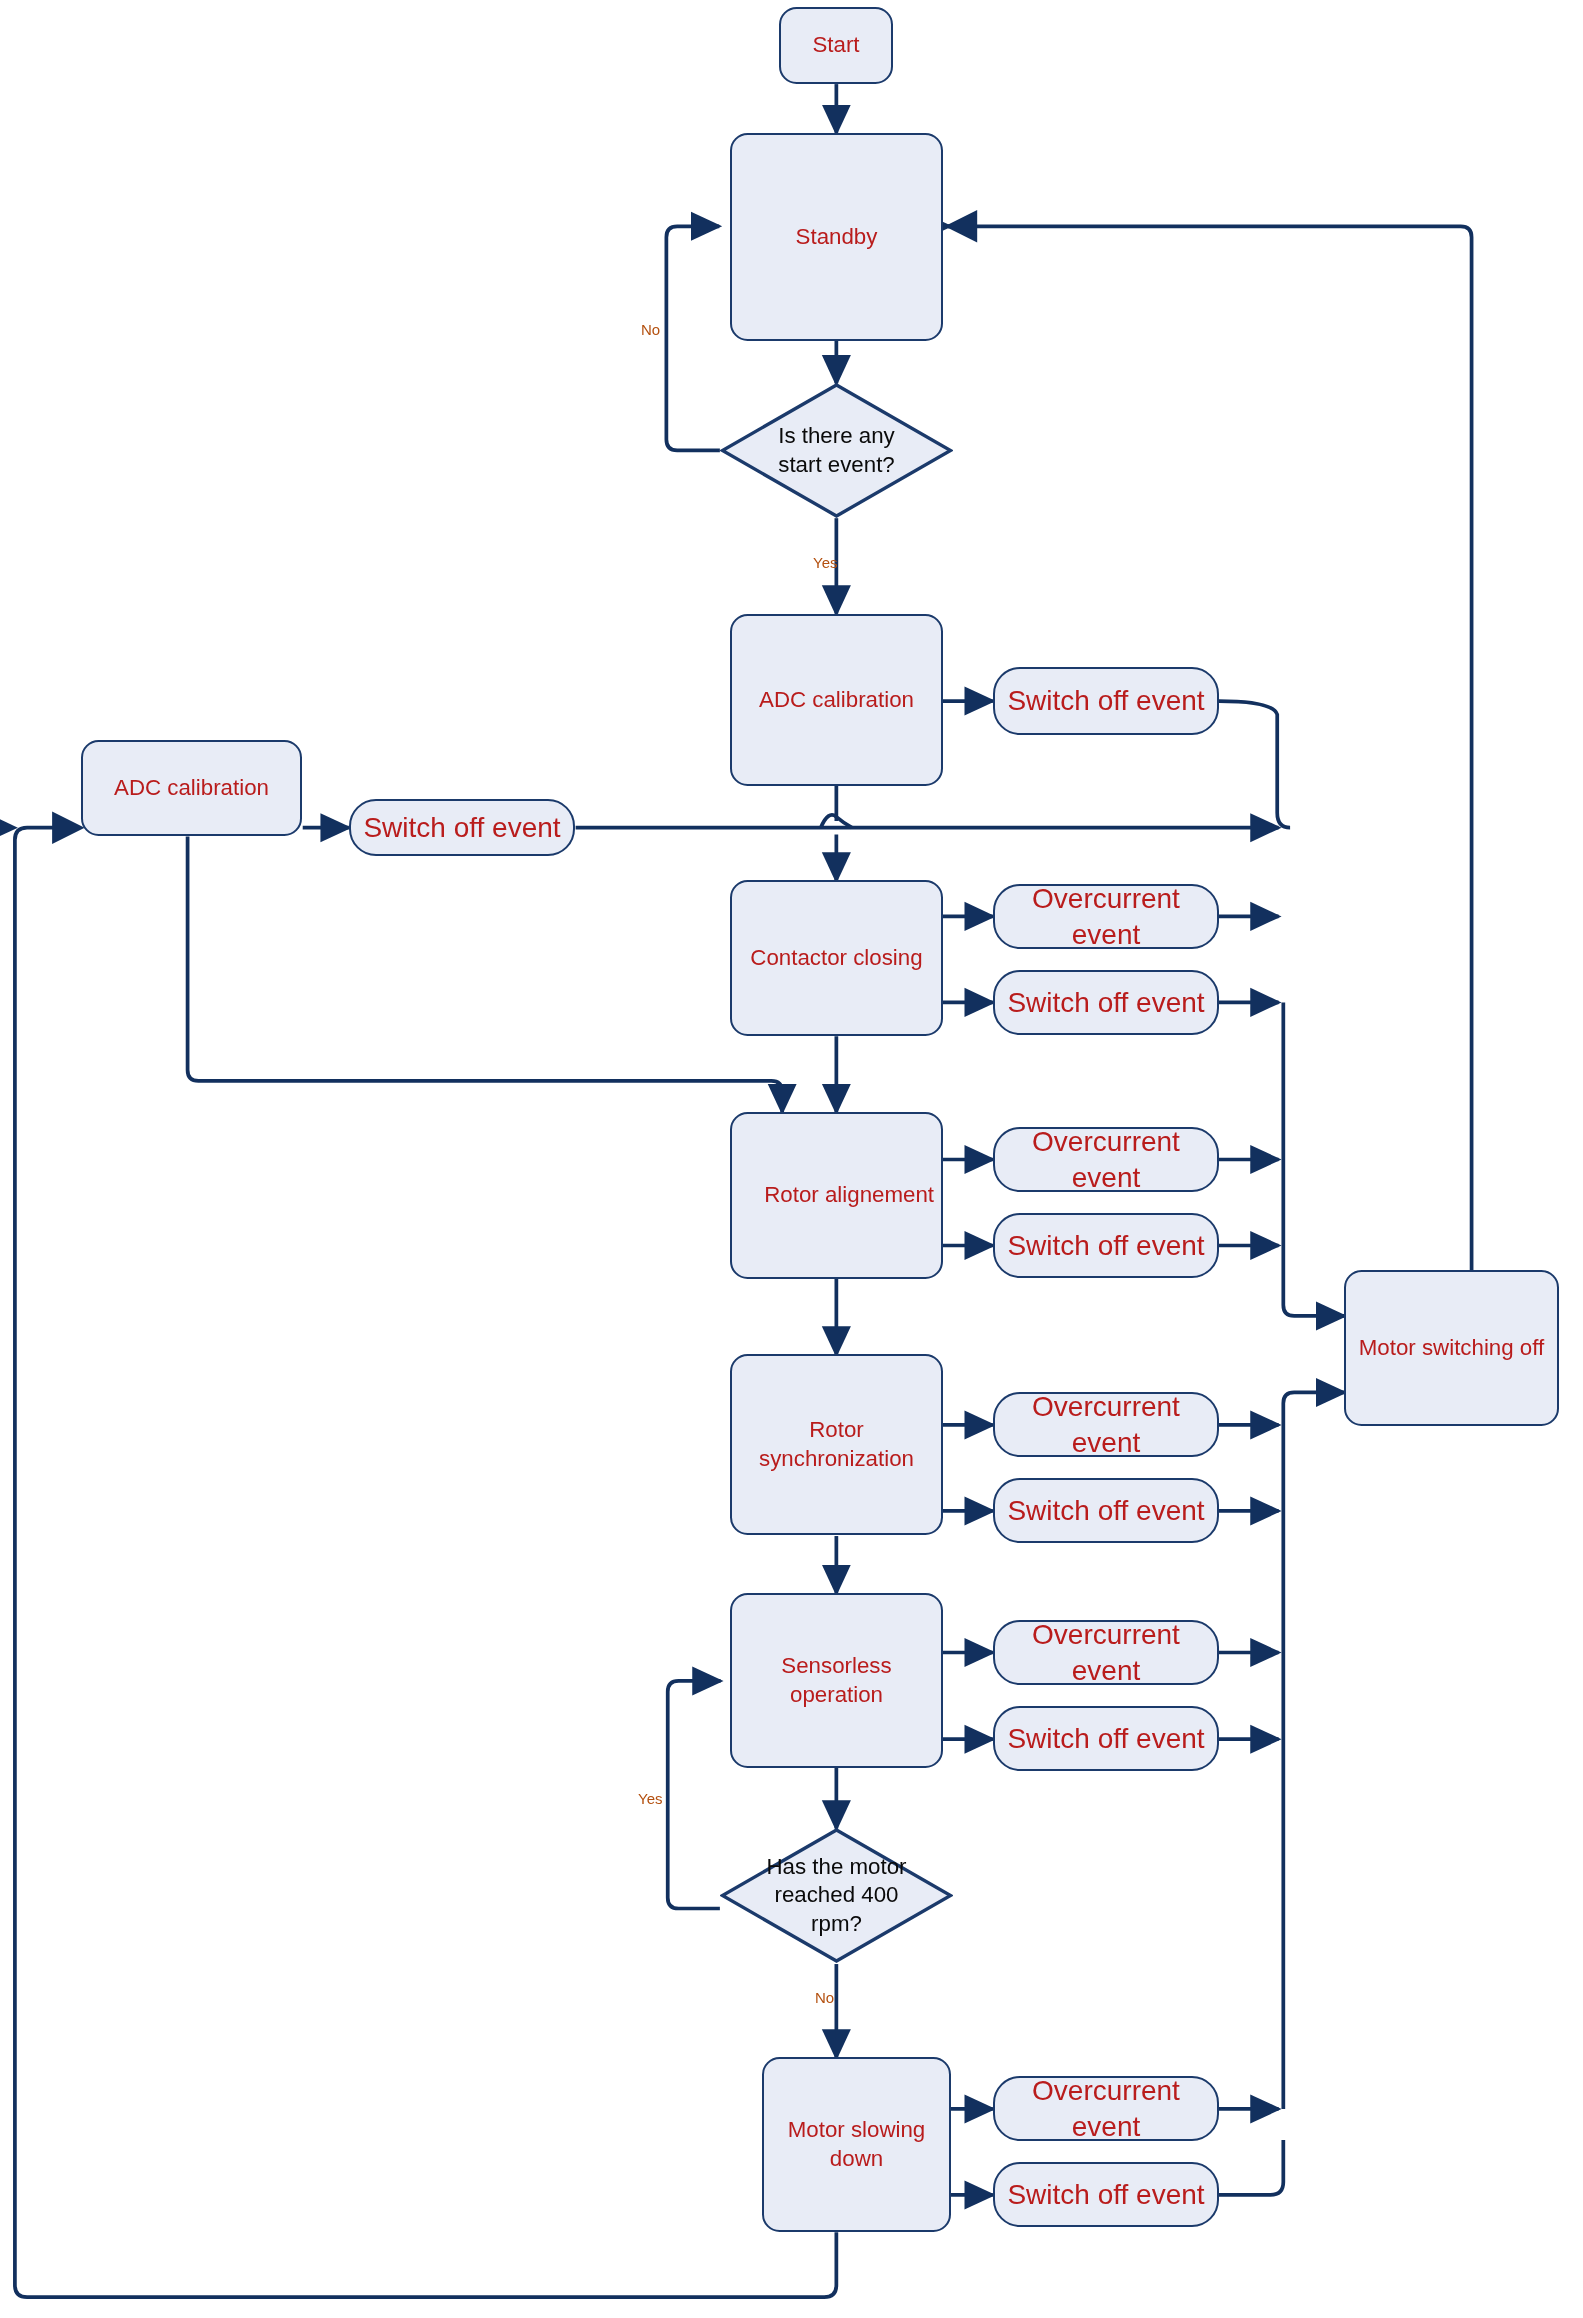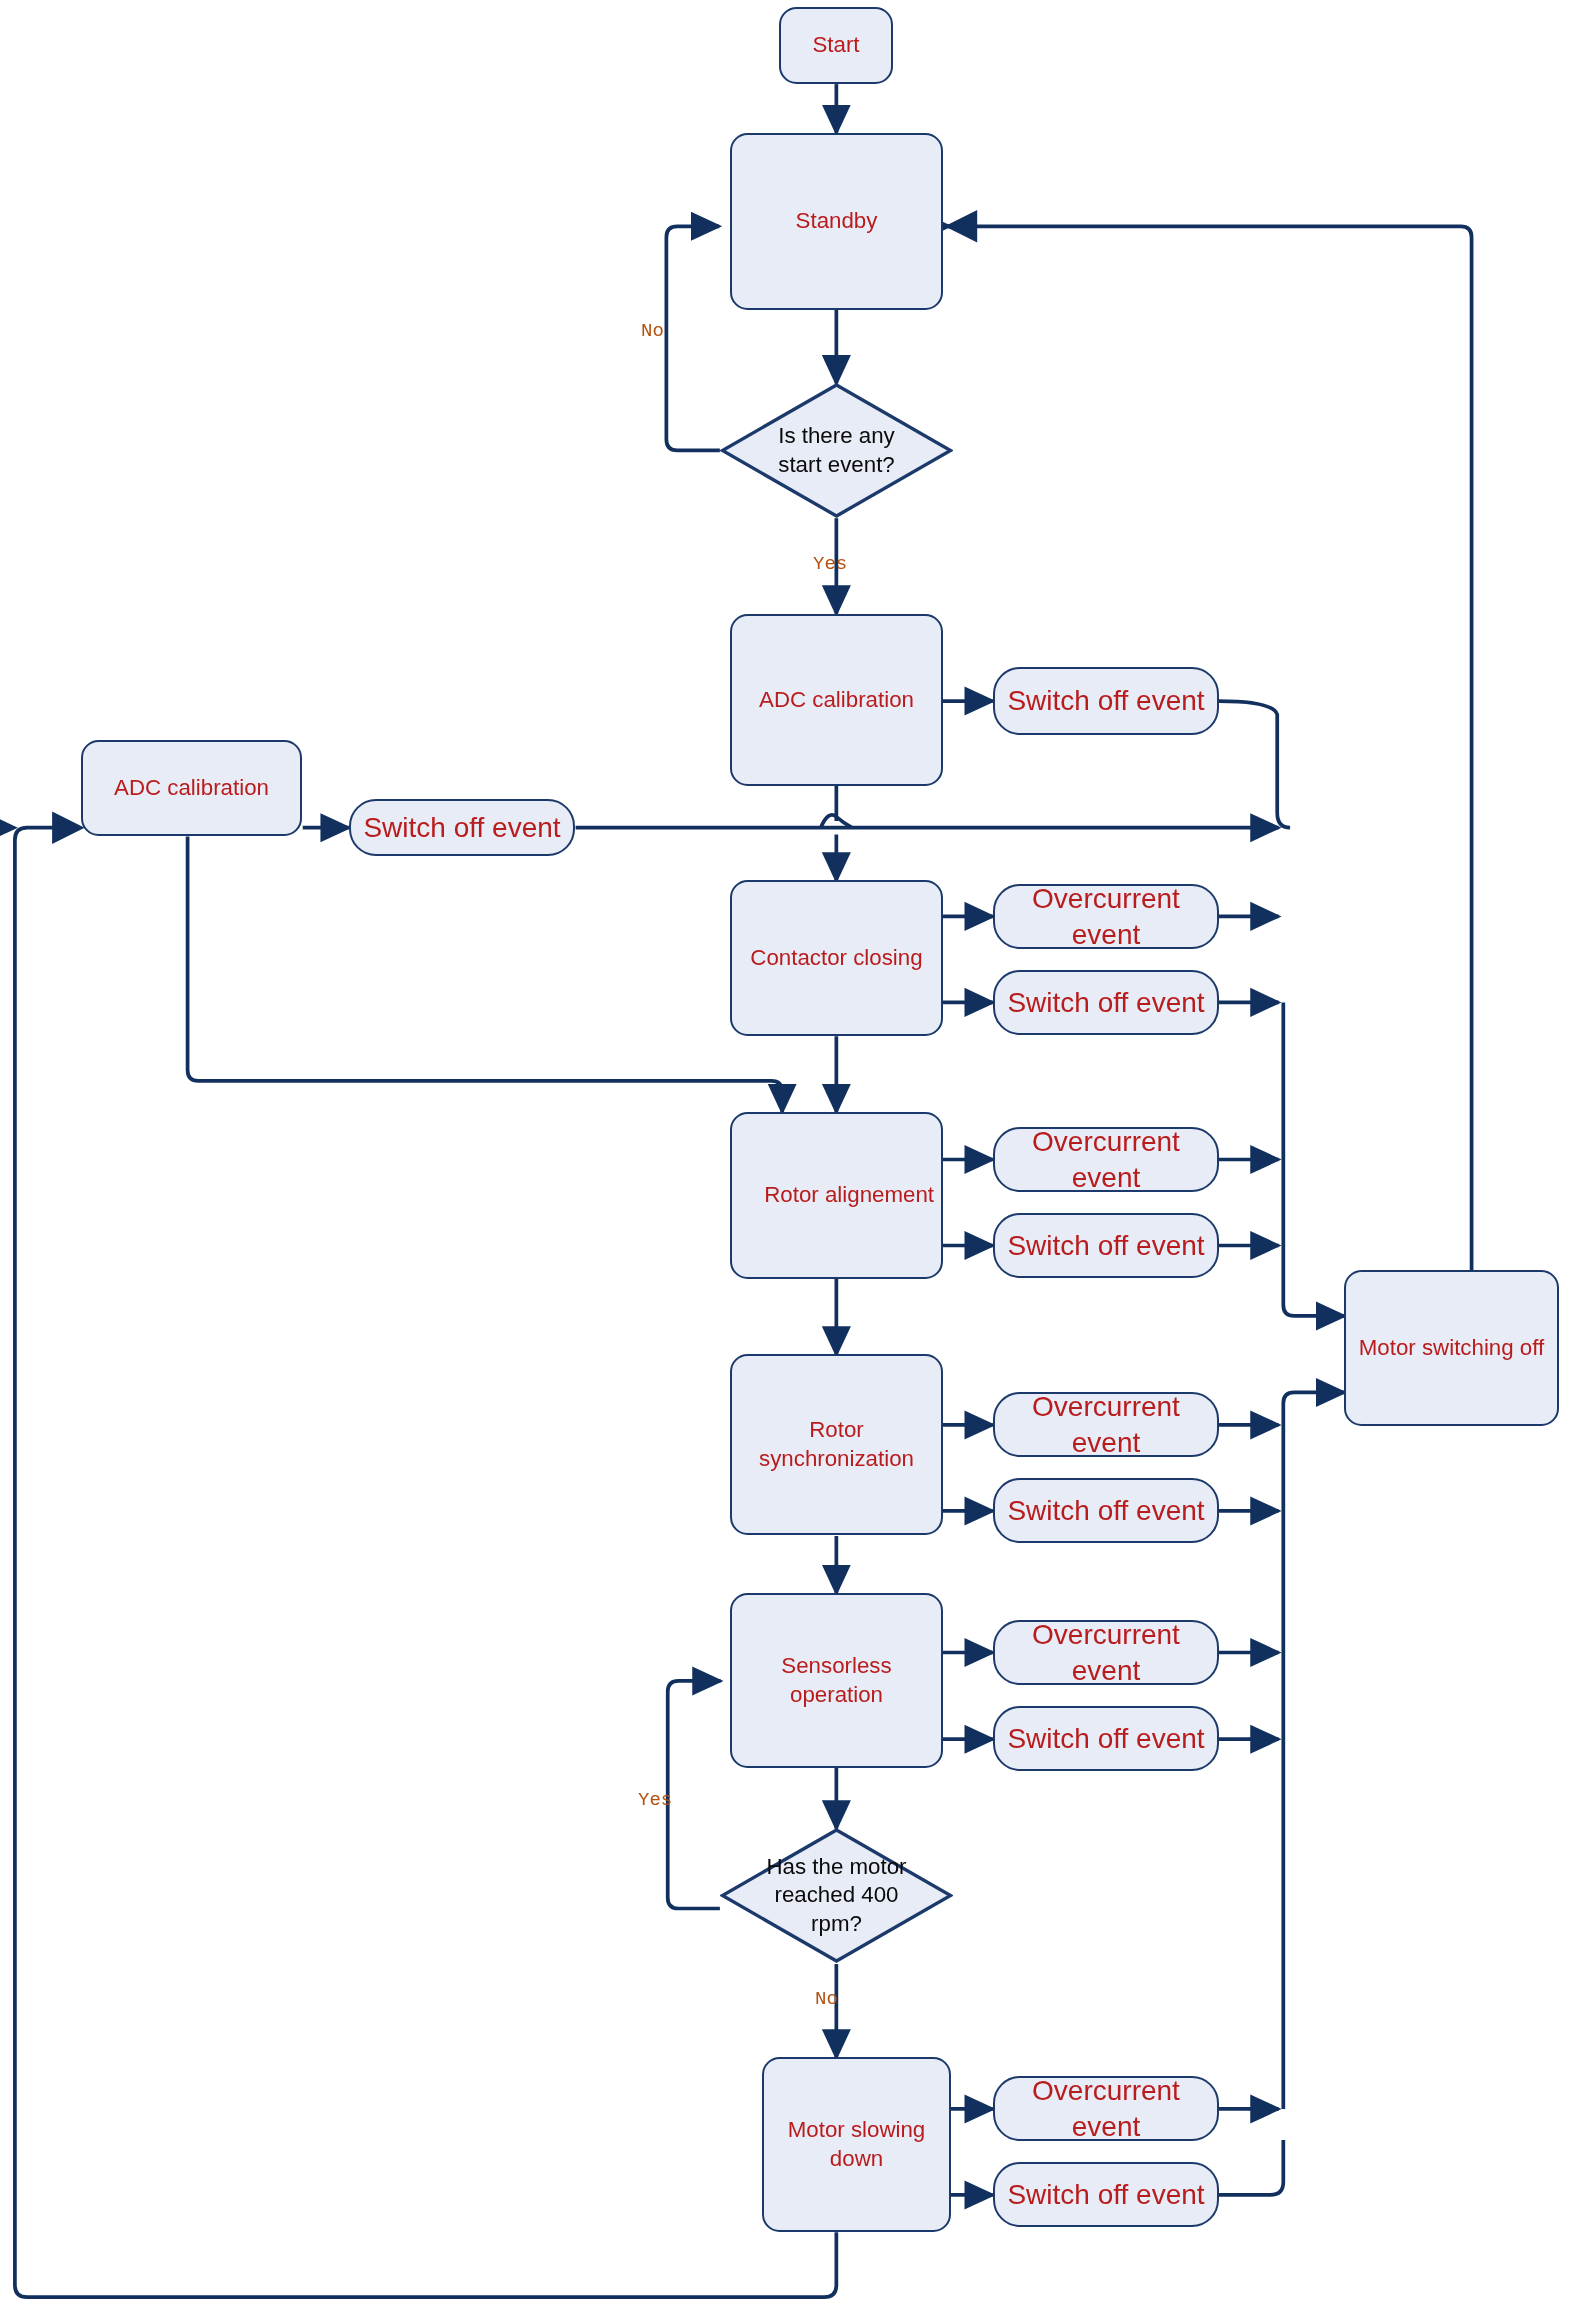--- a/index.html
+++ b/index.html
@@ -9,21 +9,21 @@
   .node{position:absolute;box-sizing:border-box;background:#e8ecf6;border:2px solid #1b3a6b;
         display:flex;align-items:center;justify-content:center;text-align:center;
         color:#b91c1c;font-size:22.3px;line-height:1.28;padding:4.1px 6.8px;}
   .proc{border-radius:17.6px;}
   .pill{border-radius:27px;border-width:2px;font-size:28px;justify-content:center;}
   .start{border-radius:17.6px;font-size:22.3px;}
   .diamond{position:absolute;background:transparent;border:none;display:flex;
            align-items:center;justify-content:center;}
   .diamond .dlabel{position:relative;z-index:2;color:#0a0a0a;font-size:22.3px;line-height:1.28;
                    text-align:center;width:100%;}
-  .edge-label{position:absolute;color:#b4500f;font-size:19px;line-height:1;white-space:nowrap;font-family:Liberation Mono, monospace;}
+  .edge-label{position:absolute;color:#b4500f;font-size:15px;line-height:1;white-space:nowrap;}
 </style>
 </head>
 <body>
 
 <div id="stage">
 
   <svg id="wires" viewBox="0 0 2339 3424">
     <defs>
       <marker id="ah" markerWidth="9" markerHeight="9" refX="7.6" refY="4.5" orient="auto" markerUnits="strokeWidth">
         <path d="M0,0.6 L8.4,4.5 L0,8.4 z" fill="#12305e"></path>
@@ -115,21 +115,21 @@
     <g fill="#12305e" stroke="none">
       <polygon points="1395,334 1443,310 1443,358"></polygon>
       <polygon points="125,1222 77,1198 77,1246"></polygon>
     </g>
   </svg>
 
   <div class="node proc start" style="left:779px;top:6.8px;width:114px;height:77px;">
     <span>Start</span>
   </div>
 
-  <div class="node proc" style="left:730px;top:133px;width:213px;height:177px;">
+  <div class="node proc" style="left:730px;top:133px;width:213px;height:208px;">
     <span>Standby</span>
   </div>
 
   <div class="diamond" style="left:720px;top:383px;width:233px;height:135px;">
     <svg viewBox="0 0 344 200" style="position:absolute;inset:0;width:100%;height:100%;">
       <polygon points="172,3 341,100 172,197 3,100" fill="#e8ecf6" stroke="#1b3a6b" stroke-width="5"></polygon>
     </svg>
     <div class="dlabel" style="white-space:pre-line;">Is there any
 start event?</div>
   </div>

